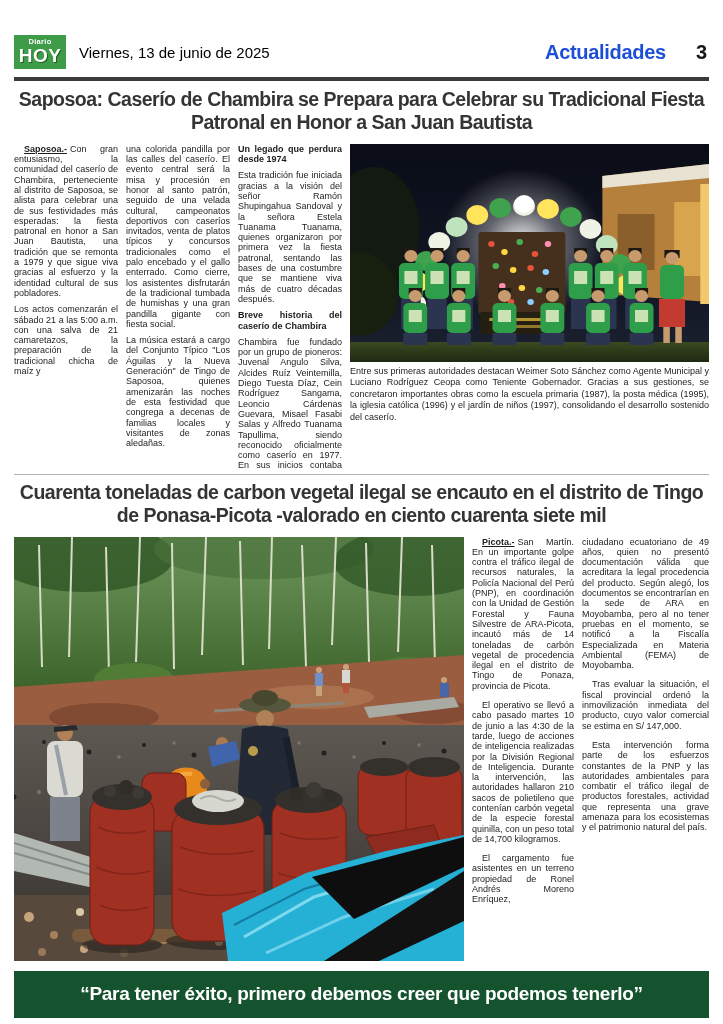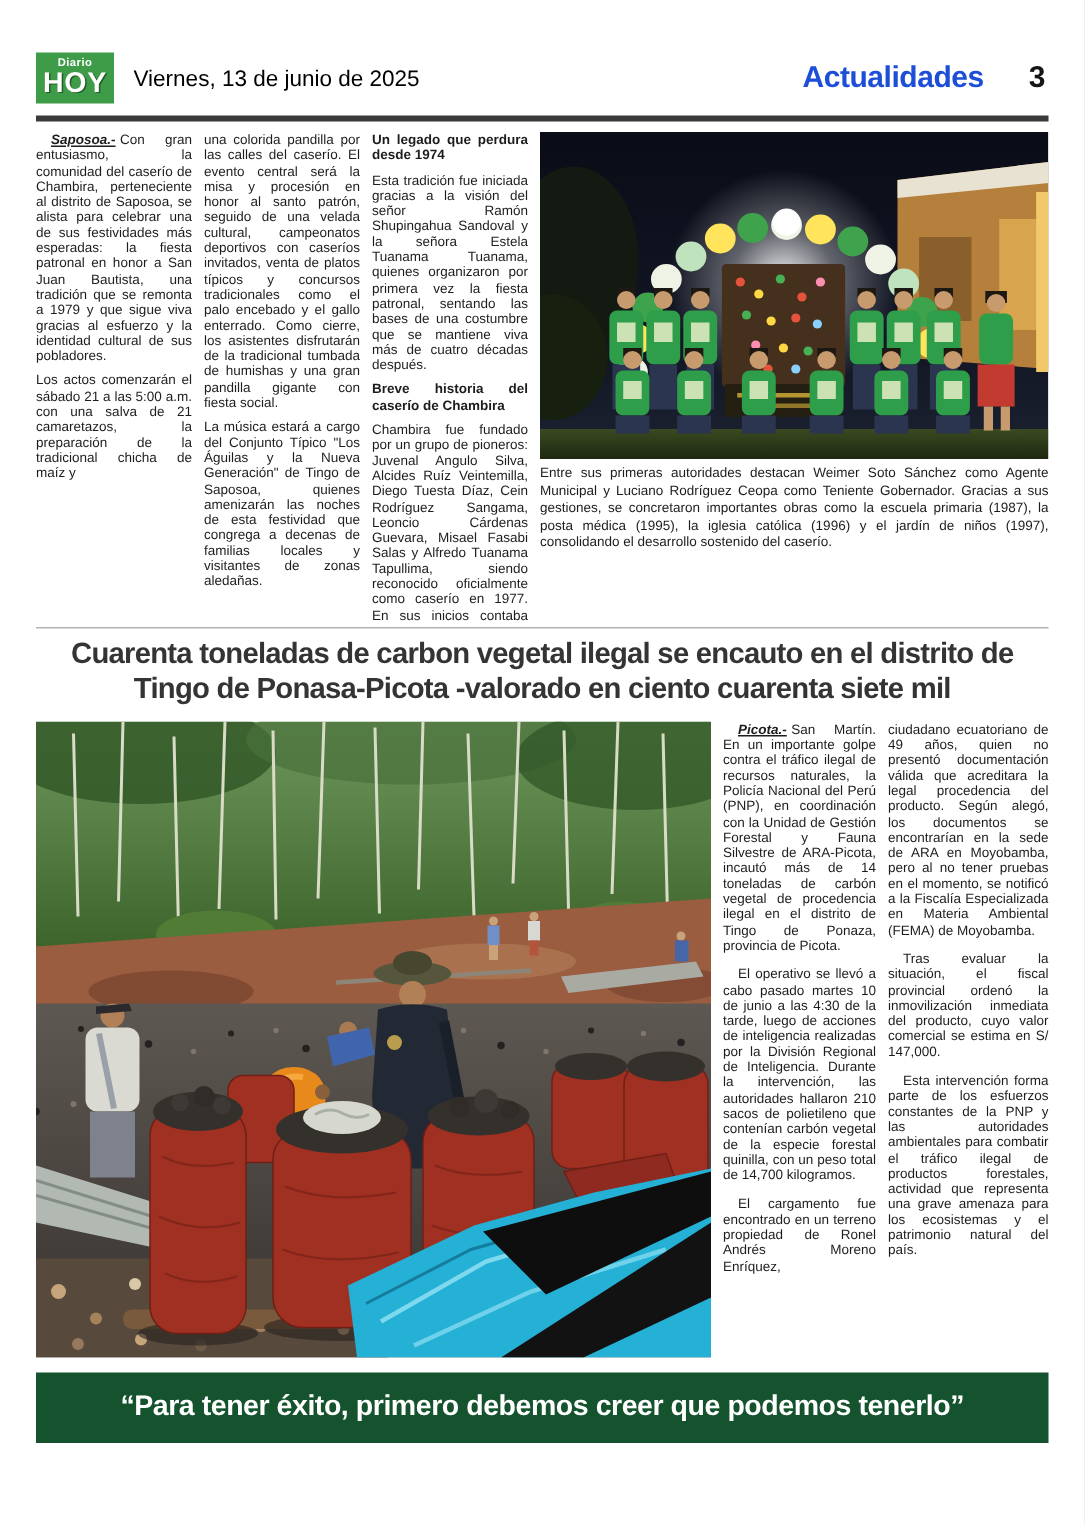--- a/index.html
+++ b/index.html
@@ -1,38 +1,38 @@
 <!DOCTYPE html>
 <html><head>
 <meta charset="utf-8">
 <style>
   * { margin:0; padding:0; box-sizing:border-box; }
   html,body { background:#e8e8e8; }
   body { font-family:"Liberation Sans", sans-serif; }
-  .page { width:723px; height:1024px; margin:0 auto; background:#ffffff; padding:34px 24px 0; overflow:hidden; position:relative; }
+  .page { width:723px; height:1024px; margin:0 auto; background:#ffffff; padding:34px 14px 0; overflow:hidden; position:relative; }
 
   
   .masthead { display:flex; align-items:center; height:36px; }
   .logo { background:#3e9b47; color:#fff; width:52px; height:34px; text-align:center; line-height:1; padding-top:3px; flex:0 0 auto; }
   .logo-top { display:block; font-size:7.5px; font-weight:bold; letter-spacing:0.3px; }
   .logo-main { display:block; font-size:19px; font-weight:bold; letter-spacing:0.5px; text-shadow:1px 1px 0 #205e27; }
   .issue-date { font-size:15px; color:#000000; margin-left:13px; }
   .section-title { margin-left:auto; font-size:20px; font-weight:bold; color:#1d4ed8; letter-spacing:-0.3px; }
   .page-number { font-size:20px; font-weight:bold; color:#151515; margin-left:30px; margin-right:2px; }
   .masthead-rule { height:4px; background:#3a3a3a; margin:7px 0 7px; }
 
   
   .headline { font-size:19.5px; font-weight:bold; color:#343434; text-align:center; line-height:1.2; letter-spacing:-0.5px; margin:2px 2px 9px; }
 
   
   .cols { display:flex; gap:8px; }
   .article1-body { height:326px; }
   .txtcol { flex:0 0 104px; width:104px; font-size:9px; line-height:10.3px; text-align:justify; color:#1d1d1d; overflow:hidden; }
   .txtcol p { margin-bottom:6px; }
-  .lead { font-weight:bold; text-decoration:underline; margin-right:3px;font-style:italic; }
+  .lead { font-weight:bold; text-decoration:underline; margin-right:3px; }
   .indent { text-indent:10px; }
   .subhead { font-weight:bold; }
   .photo-col { flex:1 1 auto; overflow:hidden; }
   .photo-frame svg { display:block; width:100%; }
   .caption { margin-top:4px; font-size:9px; line-height:11.5px; text-align:justify; color:#1c1c1c; }
   .caption p { margin-bottom:6px; }
 
   .articles-divider { height:1px; background:#b3b3b3; margin:4px 0 6px; }
 
   .article2-body { height:426px; }
@@ -55,20 +55,21 @@
       <span class="logo-top">Diario</span>
       <span class="logo-main">HOY</span>
     </div>
     <span class="issue-date">Viernes, 13 de junio de 2025</span>
     <span class="section-title">Actualidades</span>
     <span class="page-number">3</span>
   </div>
   <div class="masthead-rule"></div>
 
   <div>
+    <h1 class="headline">Saposoa: Caserío de Chambira se Prepara para Celebrar su Tradicional Fiesta Patronal en Honor a San Juan Bautista</h1>
     <div class="cols article1-body">
 
       <div class="txtcol">
         <p class="indent"><span class="lead">Saposoa.-</span><span>Con gran entusiasmo, la comunidad del caserío de Chambira, perteneciente al distrito de Saposoa, se alista para celebrar una de sus festividades más esperadas: la fiesta patronal en honor a San Juan Bautista, una tradición que se remonta a 1979 y que sigue viva gracias al esfuerzo y la identidad cultural de sus pobladores.</span></p>
         <p>Los actos comenzarán el sábado 21 a las 5:00 a.m. con una salva de 21 camaretazos, la preparación de la tradicional chicha de maíz y</p>
       </div>
 
       <div class="txtcol">
         <p>una colorida pandilla por las calles del caserío. El evento central será la misa y procesión en honor al santo patrón, seguido de una velada cultural, campeonatos deportivos con caseríos invitados, venta de platos típicos y concursos tradicionales como el palo encebado y el gallo enterrado. Como cierre, los asistentes disfrutarán de la tradicional tumbada de humishas y una gran pandilla gigante con fiesta social.</p>
         <p>La música estará a cargo del Conjunto Típico "Los Águilas y la Nueva Generación" de Tingo de Saposoa, quienes amenizarán las noches de esta festividad que congrega a decenas de familias locales y visitantes de zonas aledañas.</p>
@@ -430,21 +431,21 @@
           <polyline points="252,416 330,380 420,352" stroke="#8fe0f2" stroke-width="3" fill="none" opacity="0.7"></polyline>
           <polyline points="220,388 290,352 360,332" stroke="#147c9e" stroke-width="2" fill="none"></polyline>
           <polygon points="298,340 450,300 450,330 340,382" fill="#0e0e0e"></polygon>
           <polygon points="310,424 450,334 450,384 365,424" fill="#121212"></polygon>
         </svg>
       </div>
 
       <div class="txtcol a2col1">
         <p class="indent"><span class="lead">Picota.-</span><span>San Martín. En un importante golpe contra el tráfico ilegal de recursos naturales, la Policía Nacional del Perú (PNP), en coordinación con la Unidad de Gestión Forestal y Fauna Silvestre de ARA-Picota, incautó más de 14 toneladas de carbón vegetal de procedencia ilegal en el distrito de Tingo de Ponaza, provincia de Picota.</span></p>
         <p class="indent">El operativo se llevó a cabo pasado martes 10 de junio a las 4:30 de la tarde, luego de acciones de inteligencia realizadas por la División Regional de Inteligencia. Durante la intervención, las autoridades hallaron 210 sacos de polietileno que contenían carbón vegetal de la especie forestal quinilla, con un peso total de 14,700 kilogramos.</p>
-        <p class="indent">El cargamento fue encontrado en un terreno propiedad de Ronel Andrés Moreno Enríquez,</p>
+        <p class="indent">El cargamento fue asistentes en un terreno propiedad de Ronel Andrés Moreno Enríquez,</p>
       </div>
 
       <div class="txtcol a2col2">
         <p>ciudadano ecuatoriano de 49 años, quien no presentó documentación válida que acreditara la legal procedencia del producto. Según alegó, los documentos se encontrarían en la sede de ARA en Moyobamba, pero al no tener pruebas en el momento, se notificó a la Fiscalía Especializada en Materia Ambiental (FEMA) de Moyobamba.</p>
         <p class="indent">Tras evaluar la situación, el fiscal provincial ordenó la inmovilización inmediata del producto, cuyo valor comercial se estima en S/ 147,000.</p>
         <p class="indent">Esta intervención forma parte de los esfuerzos constantes de la PNP y las autoridades ambientales para combatir el tráfico ilegal de productos forestales, actividad que representa una grave amenaza para los ecosistemas y el patrimonio natural del país.</p>
       </div>
     </div>
   </div>
 

